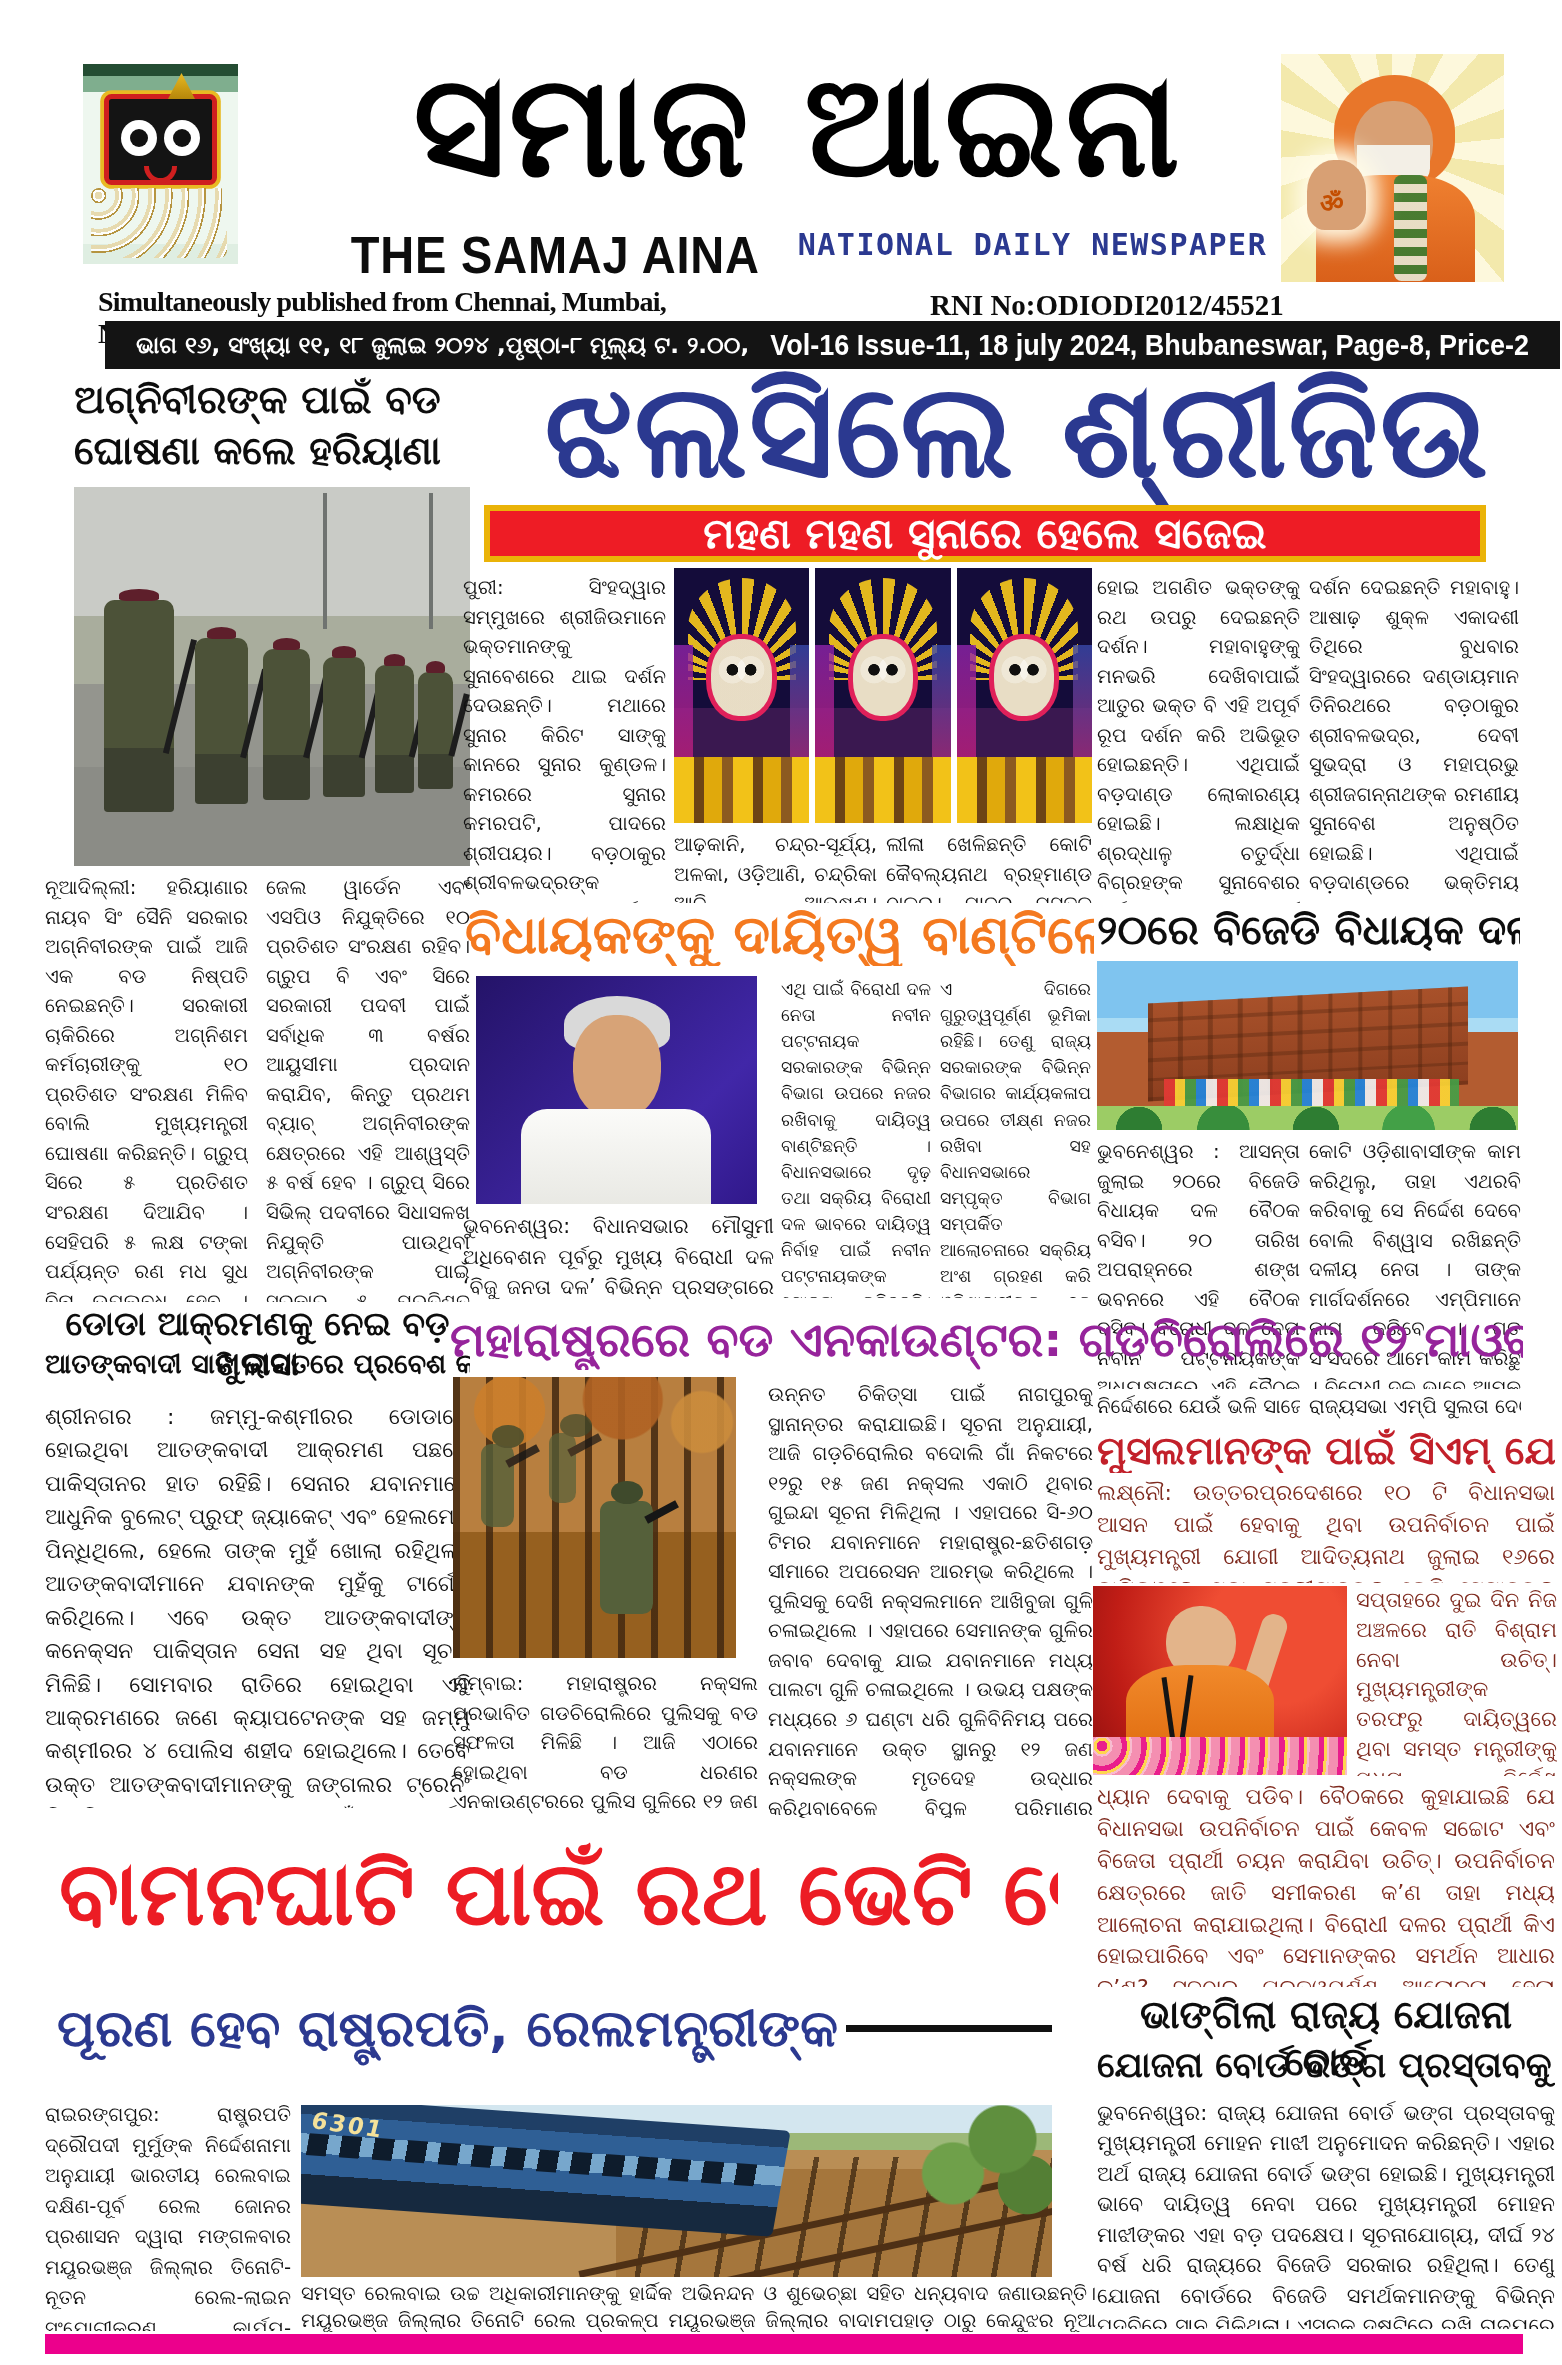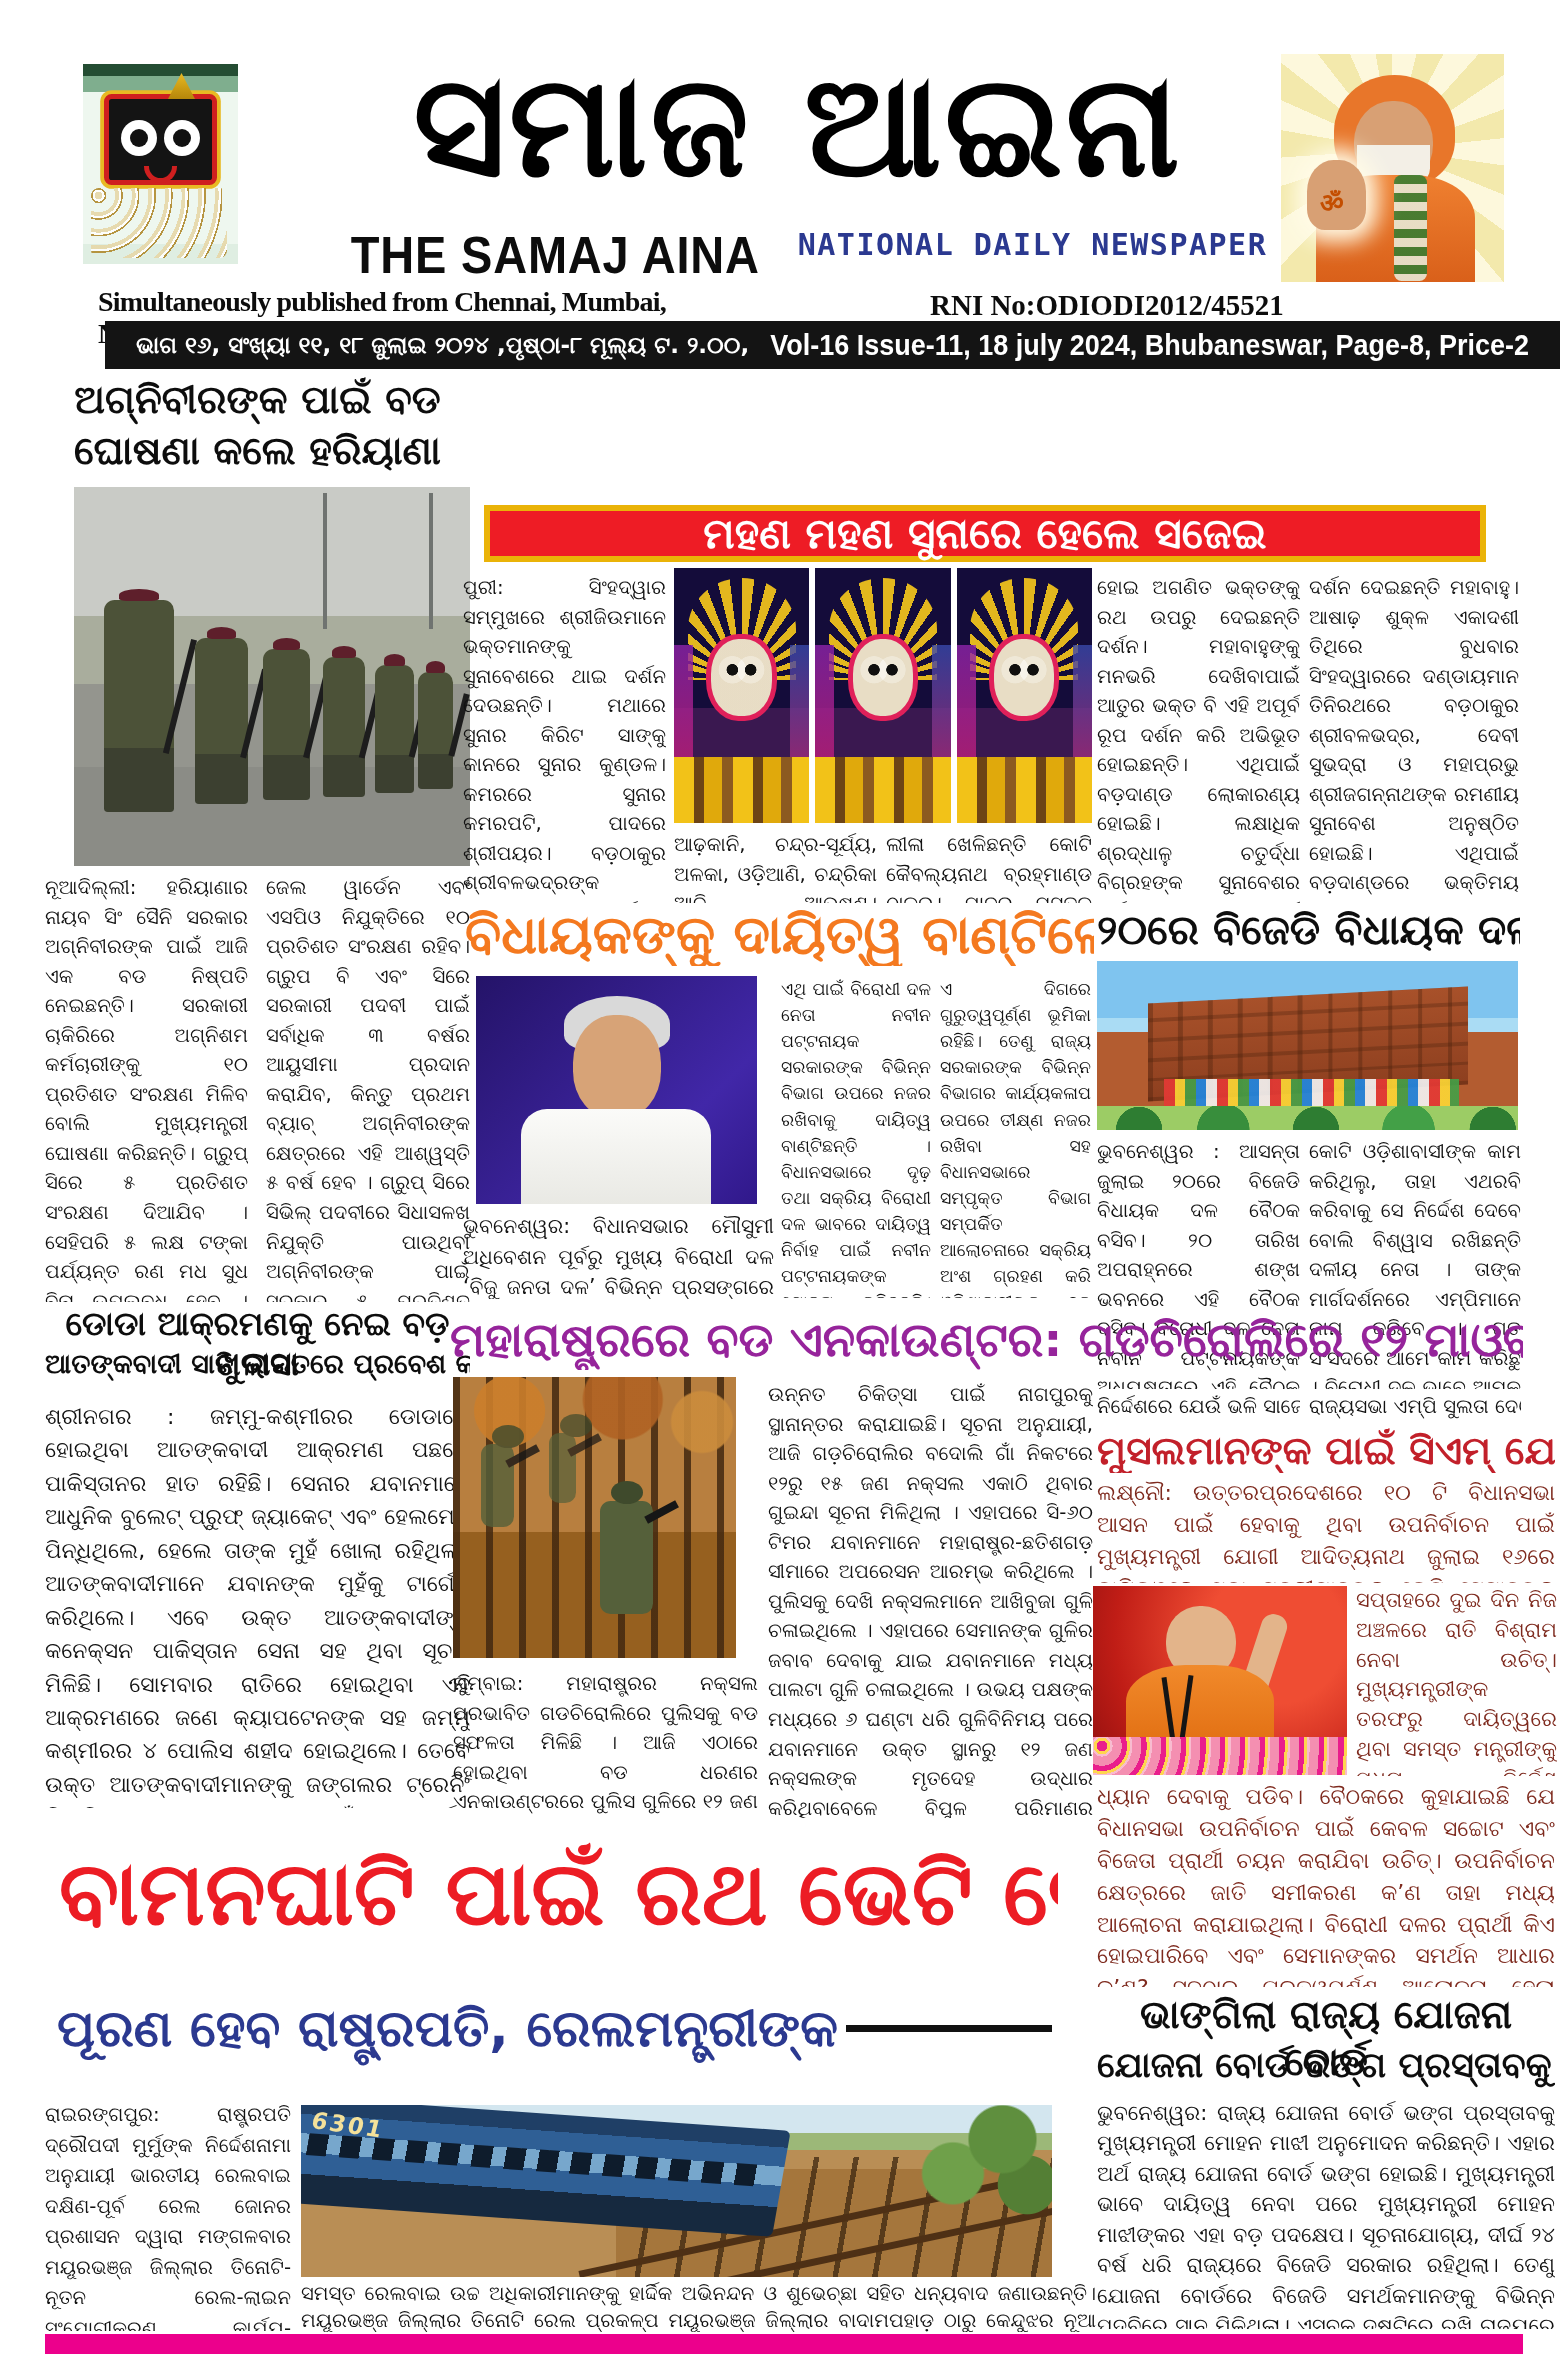--- a/index.html
+++ b/index.html
@@ -190,20 +190,21 @@
     <div class="soldier" style="left:121px;top:151px;width:53px;height:166px;"></div>
     <div class="soldier" style="left:189px;top:162px;width:47px;height:151px;"></div>
     <div class="soldier" style="left:249px;top:170px;width:42px;height:140px;"></div>
     <div class="soldier" style="left:301px;top:178px;width:39px;height:128px;"></div>
     <div class="soldier" style="left:344px;top:185px;width:35px;height:117px;"></div>
   </div>
 
   <div class="abs txt body-col" style="left:45px;top:873px;width:203px;height:429px;">ନୂଆଦିଲ୍ଲୀ: ହରିୟାଣାର ନାୟବ ସିଂ ସୈନି ସରକାର ଅଗ୍ନିବୀରଙ୍କ ପାଇଁ ଆଜି ଏକ ବଡ ନିଷ୍ପତି ନେଇଛନ୍ତି। ସରକାରୀ ଚାକିରିରେ ଅଗ୍ନିଶମ କର୍ମଚାରୀଙ୍କୁ ୧୦ ପ୍ରତିଶତ ସଂରକ୍ଷଣ ମିଳିବ ବୋଲି ମୁଖ୍ୟମନ୍ତ୍ରୀ ଘୋଷଣା କରିଛନ୍ତି। ଗ୍ରୁପ୍ ସିରେ ୫ ପ୍ରତିଶତ ସଂରକ୍ଷଣ ଦିଆଯିବ । ସେହିପରି ୫ ଲକ୍ଷ ଟଙ୍କା ପର୍ଯ୍ୟନ୍ତ ରଣ ମଧ ସୁଧ ବିନା ଉପଲବ୍ଧ ହେବ । ହରିଯାଣ ମୁଖ୍ୟମନ୍ତ୍ରୀ କହିଛନ୍ତି, “ଅଗ୍ନିପଥ ଯୋଜନା ପ୍ରଧାନମନ୍ତ୍ରୀ ନରେନ୍ଦ୍ର ମୋଦୀଙ୍କ ଦ୍ୱାରା ୧୪ ଜୁନ୍ ୨୦୨୨ ରେ ଆରମ୍ଭ କରାଯାଇଥିଲା। ଏହି ଯୋଜନା ଅଧୀନରେ ଅଗ୍ନିବୀରମାନେ ୪ ବର୍ଷ ପାଇଁ ଭାରତୀୟ ସେନାରେ ନିୟୋଜିତ ହୋଇଛନ୍ତି। ପ୍ରଧାନମନ୍ତ୍ରୀ ନରେନ୍ଦ୍ର ମୋଦୀଙ୍କ ଏହା ଏକ ଜନ କଲ୍ୟାଣ ଯୋଜନା। ଏହି ଯୋଜନା ମାଧ୍ୟମରେ ଆମେ ଦକ୍ଷ ଯୁବକ ଏବଂ ସକ୍ରିୟ ଯୁବକମାନଙ୍କୁ ପ୍ରସ୍ତୁତ କରୁଛୁ। ସେ ଆହୁରି ମଧ୍ୟ କହିଛନ୍ତି, ହରିୟାଣାରେ ରାଜ୍ୟ ସରକାରଙ୍କ ଦ୍ୱାରା ନିଯୁକ୍ତ କନଷ୍ଟେବଳ, ଖଣି ଗାର୍ଡ, ଜଙ୍ଗଲ ଗାର୍ଡ,</div>
   <div class="abs txt body-col" style="left:266px;top:873px;width:204px;height:429px;">ଜେଲ ୱାର୍ଡେନ ଏବଂ ଏସପିଓ ନିଯୁକ୍ତିରେ ୧୦ ପ୍ରତିଶତ ସଂରକ୍ଷଣ ରହିବ। ଗ୍ରୁପ ବି ଏବଂ ସିରେ ସରକାରୀ ପଦବୀ ପାଇଁ ସର୍ବାଧିକ ୩ ବର୍ଷର ଆୟୁସୀମା ପ୍ରଦାନ କରାଯିବ, କିନ୍ତୁ ପ୍ରଥମ ବ୍ୟାଚ୍ ଅଗ୍ନିବୀରଙ୍କ କ୍ଷେତ୍ରରେ ଏହି ଆଶ୍ୱସ୍ତି ୫ ବର୍ଷ ହେବ । ଗ୍ରୁପ୍ ସିରେ ସିଭିଲ୍ ପଦବୀରେ ସିଧାସଳଖ ନିଯୁକ୍ତି ପାଉଥିବା ଅଗ୍ନିବୀରଙ୍କ ପାଇଁ ସରକାର ୫ ପ୍ରତିଶତ ସଂରକ୍ଷଣ ଏବଂ ଗ୍ରୁପ୍ ବିରେ ୧ ପ୍ରତିଶତ ସଂରକ୍ଷଣ ପ୍ରଦାନ କରିବେ ବୋଲି ସେ କହିଛନ୍ତି । ସେହିପରି ସେ କହିଛନ୍ତି ଯେ ଯଦି କୌଣସି ଶିଳ୍ପ ୟୁନିଟ ଅଗ୍ନିବୀରଙ୍କୁ ନିଯୁକ୍ତ କରି ମାସିକ ୩୦ ହଜାର ଟଙ୍କା ବେତନ ଦେବେ, ତେବେ ସରକାର ସେହି ଶିଳ୍ପ ୟୁନିଟ୍‌କୁ ବାର୍ଷିକ ୬୦ ହଜାର ଟଙ୍କା ସବସିଡି ଦେବେ । ଯଦି କୌଣସି ଅଗ୍ନିବୀର ନିଜର ଉଦ୍ୟୋଗ ପ୍ରତିଷ୍ଠା କରିବାକୁ ଚାହାଁନ୍ତି, ତେବେ ୫ ଲକ୍ଷ ଟଙ୍କା ରଣ ଉପରେ ସୁଧ ଛାଡ କରାଯିବ ।</div>
 
+  <div class="abs center h-main">ଝଲସିଲେ ଶ୍ରୀଜିଉ</div>
 
   <div class="abs red-banner">
     <span>ମହଣ ମହଣ ସୁନାରେ ହେଲେ ସଜେଇ</span>
   </div>
 
   <div class="abs txt body-col" style="left:463px;top:573px;width:203px;height:330px;">ପୁରୀ: ସିଂହଦ୍ୱାର ସମ୍ମୁଖରେ ଶ୍ରୀଜିଉମାନେ ଭକ୍ତମାନଙ୍କୁ ସୁନାବେଶରେ ଥାଇ ଦର୍ଶନ ଦେଉଛନ୍ତି। ମଥାରେ ସୁନାର କିରିଟ ସାଙ୍କୁ କାନରେ ସୁନାର କୁଣ୍ଡଳ। କମରରେ ସୁନାର କମରପଟି, ପାଦରେ ଶ୍ରୀପୟର। ବଡ଼ଠାକୁର ଶ୍ରୀବଳଭଦ୍ରଙ୍କ ହସ୍ତରେ ସୁବର୍ଣ୍ଣର ହଳମୁଷଳ, ମହାପ୍ରଭୁ ଶ୍ରୀଜଗନ୍ନାଥଙ୍କ ହସ୍ତରେ ସୁବର୍ଣ୍ଣର ଚକ୍ର ଓ ରୁପାର ଶଙ୍ଖ। ମା’ ସୁଭଦ୍ରାଙ୍କ ସୁବର୍ଣ୍ଣର ତଡ଼ଗି(କର୍ଣ୍ଣଅଳଙ୍କାର)। ସାଙ୍କୁ ଚନ୍ଦ୍ରଚୂଡ଼ ଘାଗଡ଼ା ମାଳି, ବହାଡ଼ା ମାଳି, ତାବିଜ ମାଳି, ହରିଡ଼ା କଦମ୍ବ ମାଳି, ବାଘନଖୀ ମାଳି, ସେବତୀ ମାଳି, ତିଳକ,</div>
 
   <div class="abs deity-strip">
     <div class="deity">
       <div class="deity-fan"></div>

